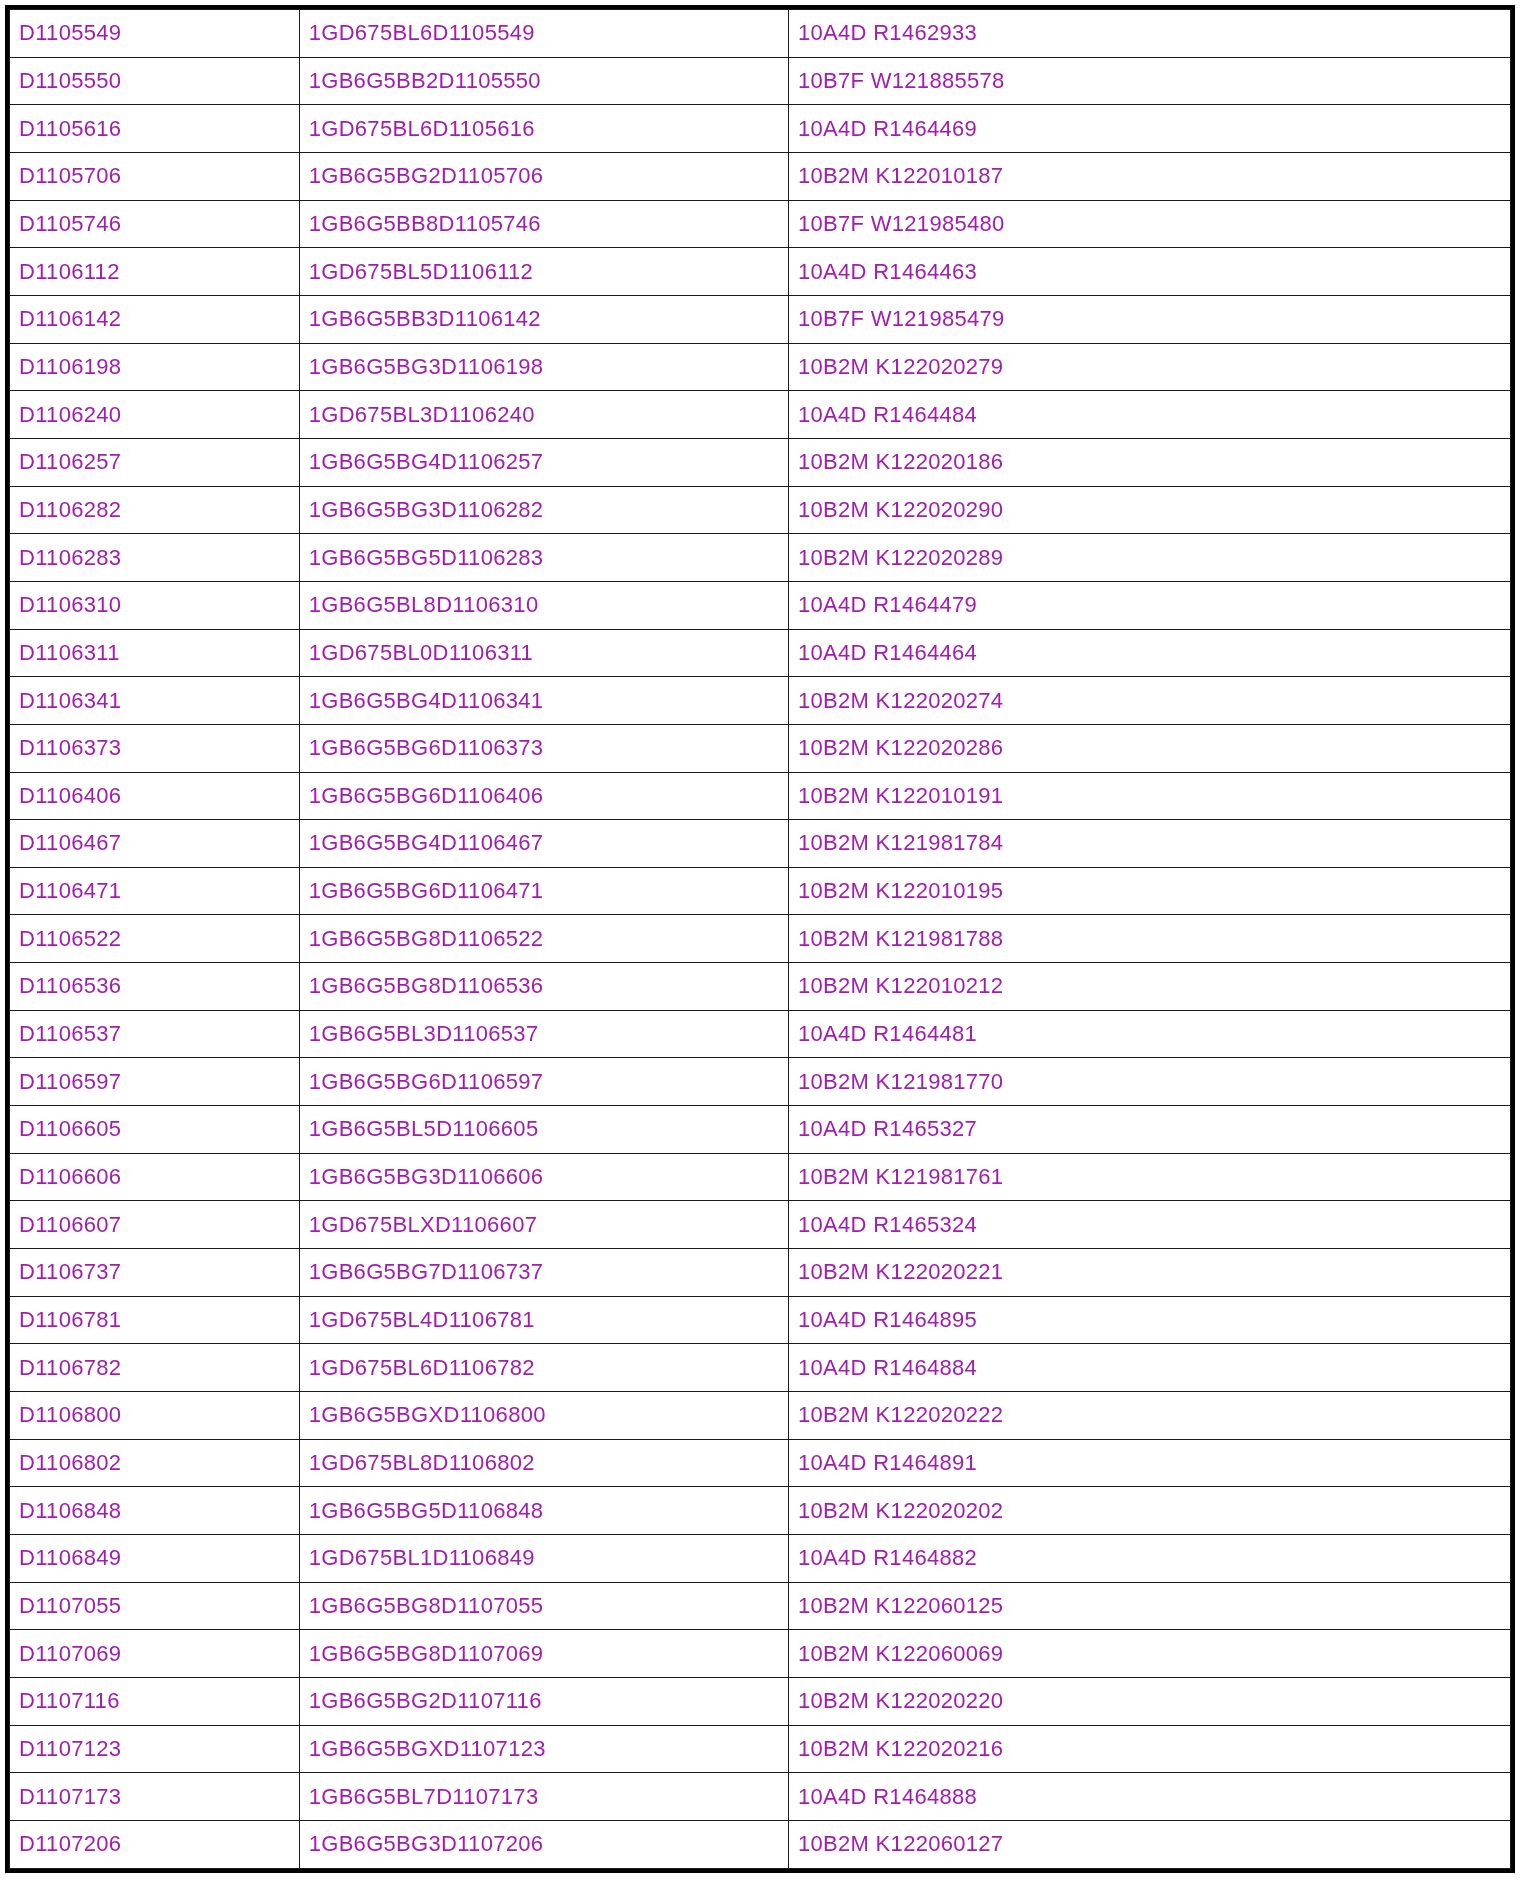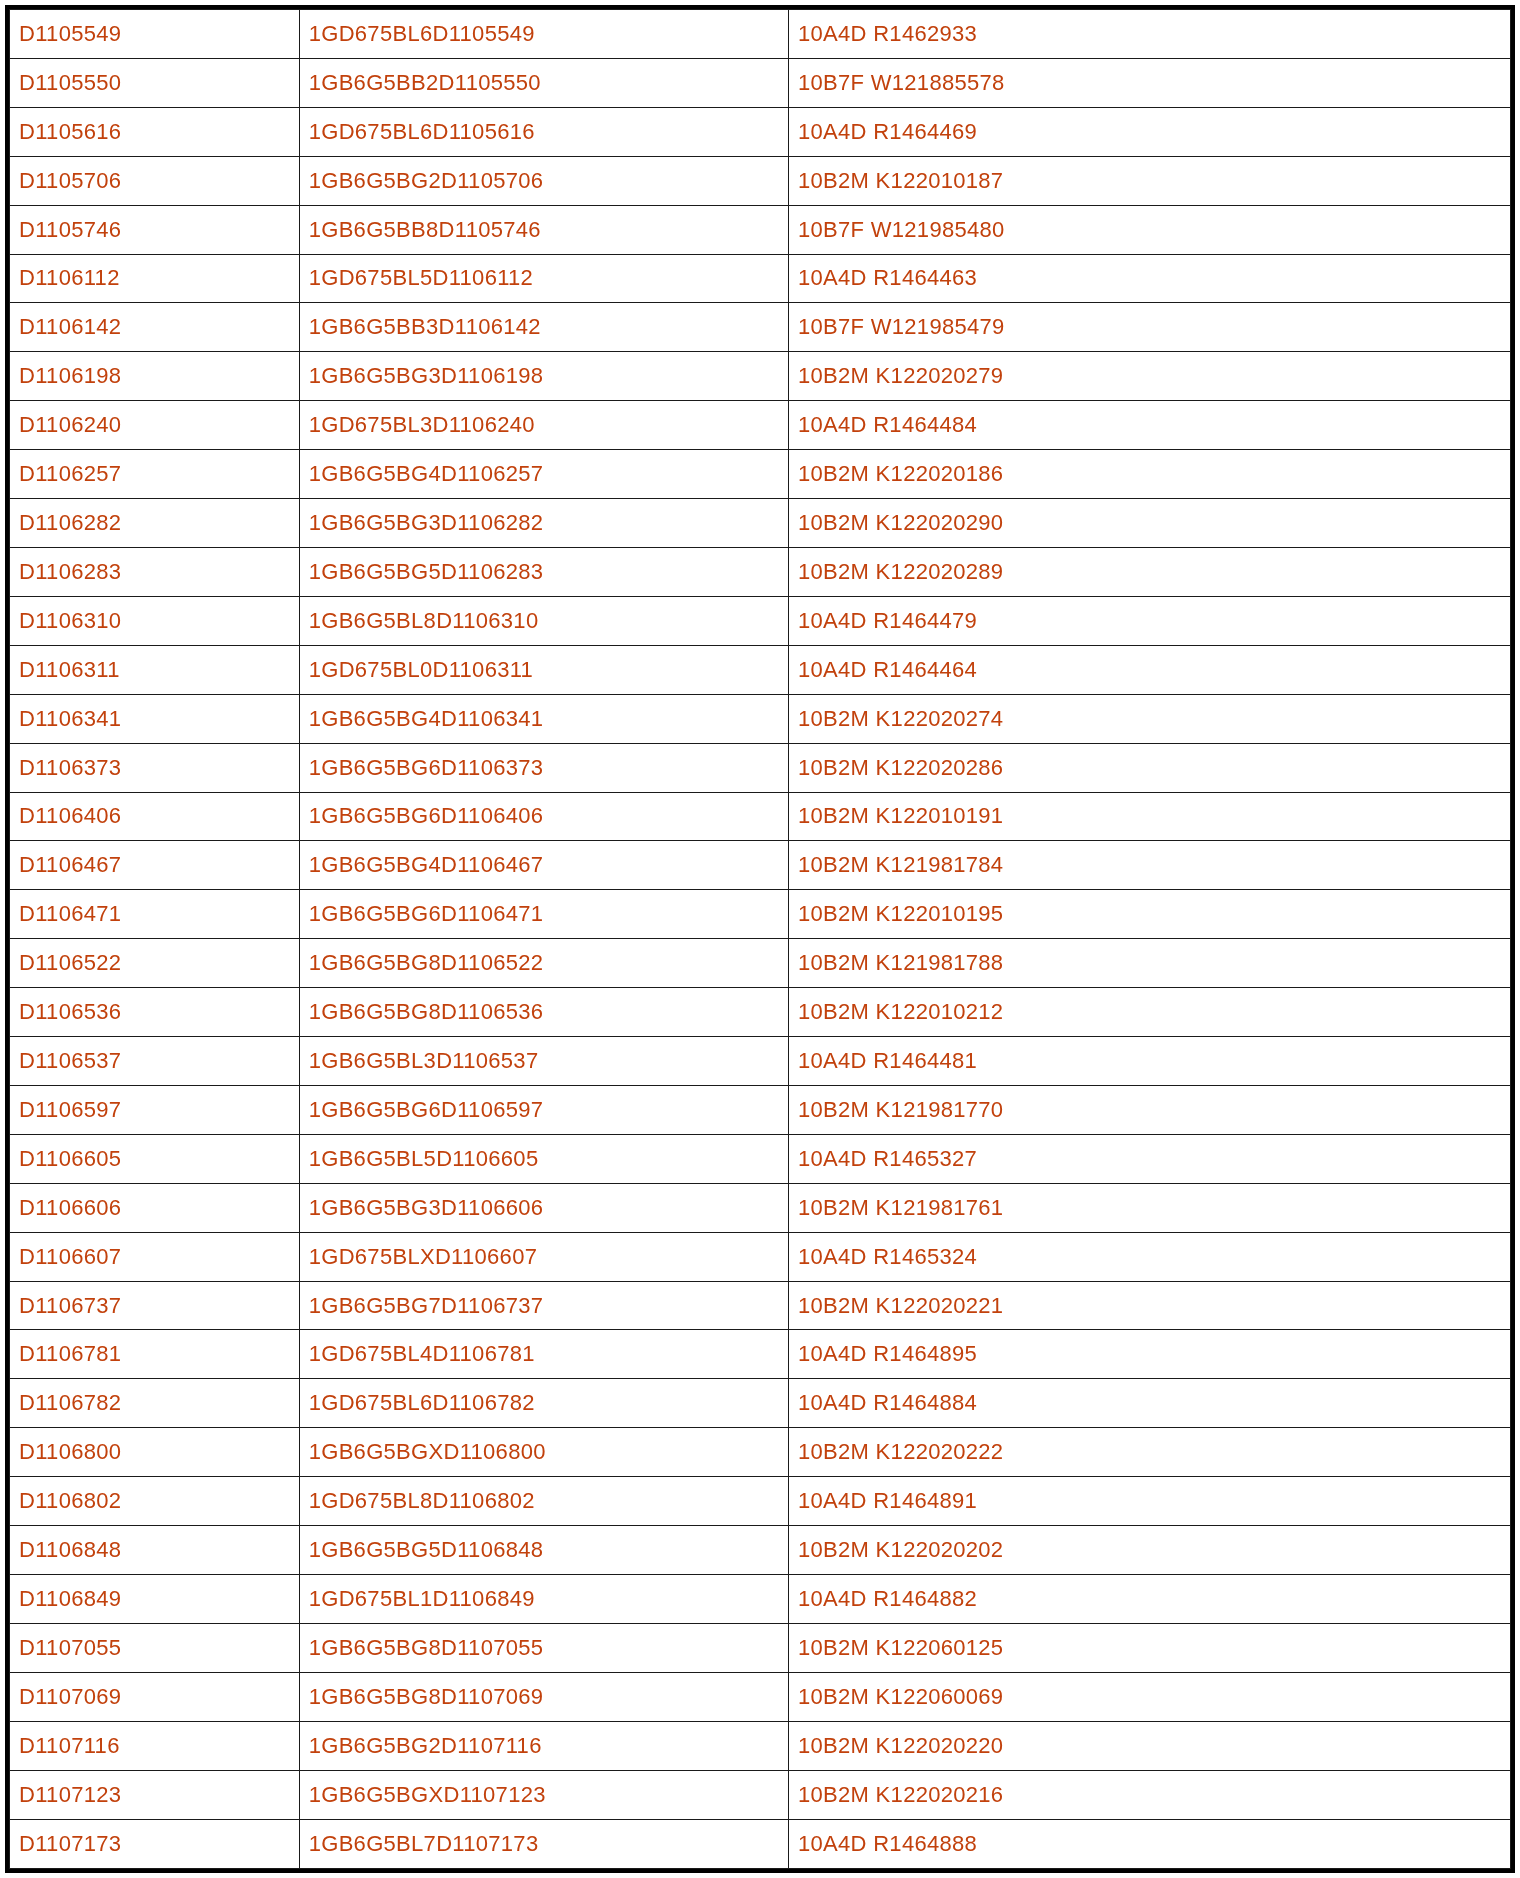--- a/index.html
+++ b/index.html
@@ -20,21 +20,21 @@
     height: 100%;
     box-sizing: border-box;
     border: 4px solid #000000;
   }
   table.data-table {
     width: 100%;
     height: 100%;
     border-collapse: collapse;
     table-layout: fixed;
     font-size: 22px;
-    color: #c2410c;
+    color: #a21caf;
   }
   table.data-table td {
     border: 1px solid #1a1a1a;
     padding: 0 0 0 9px;
     height: 41px;
     vertical-align: middle;
     white-space: nowrap;
     overflow: hidden;
     letter-spacing: 0.3px;
   }
@@ -237,16 +237,21 @@
           <tr>
             <td>D1107123</td>
             <td>1GB6G5BGXD1107123</td>
             <td>10B2M K122020216</td>
           </tr>
           <tr>
             <td>D1107173</td>
             <td>1GB6G5BL7D1107173</td>
             <td>10A4D R1464888</td>
           </tr>
+          <tr>
+            <td>D1107206</td>
+            <td>1GB6G5BG3D1107206</td>
+            <td>10B2M K122060127</td>
+          </tr>
         </tbody>
     </table>
   </div>
 </div>
 
 </body></html>

